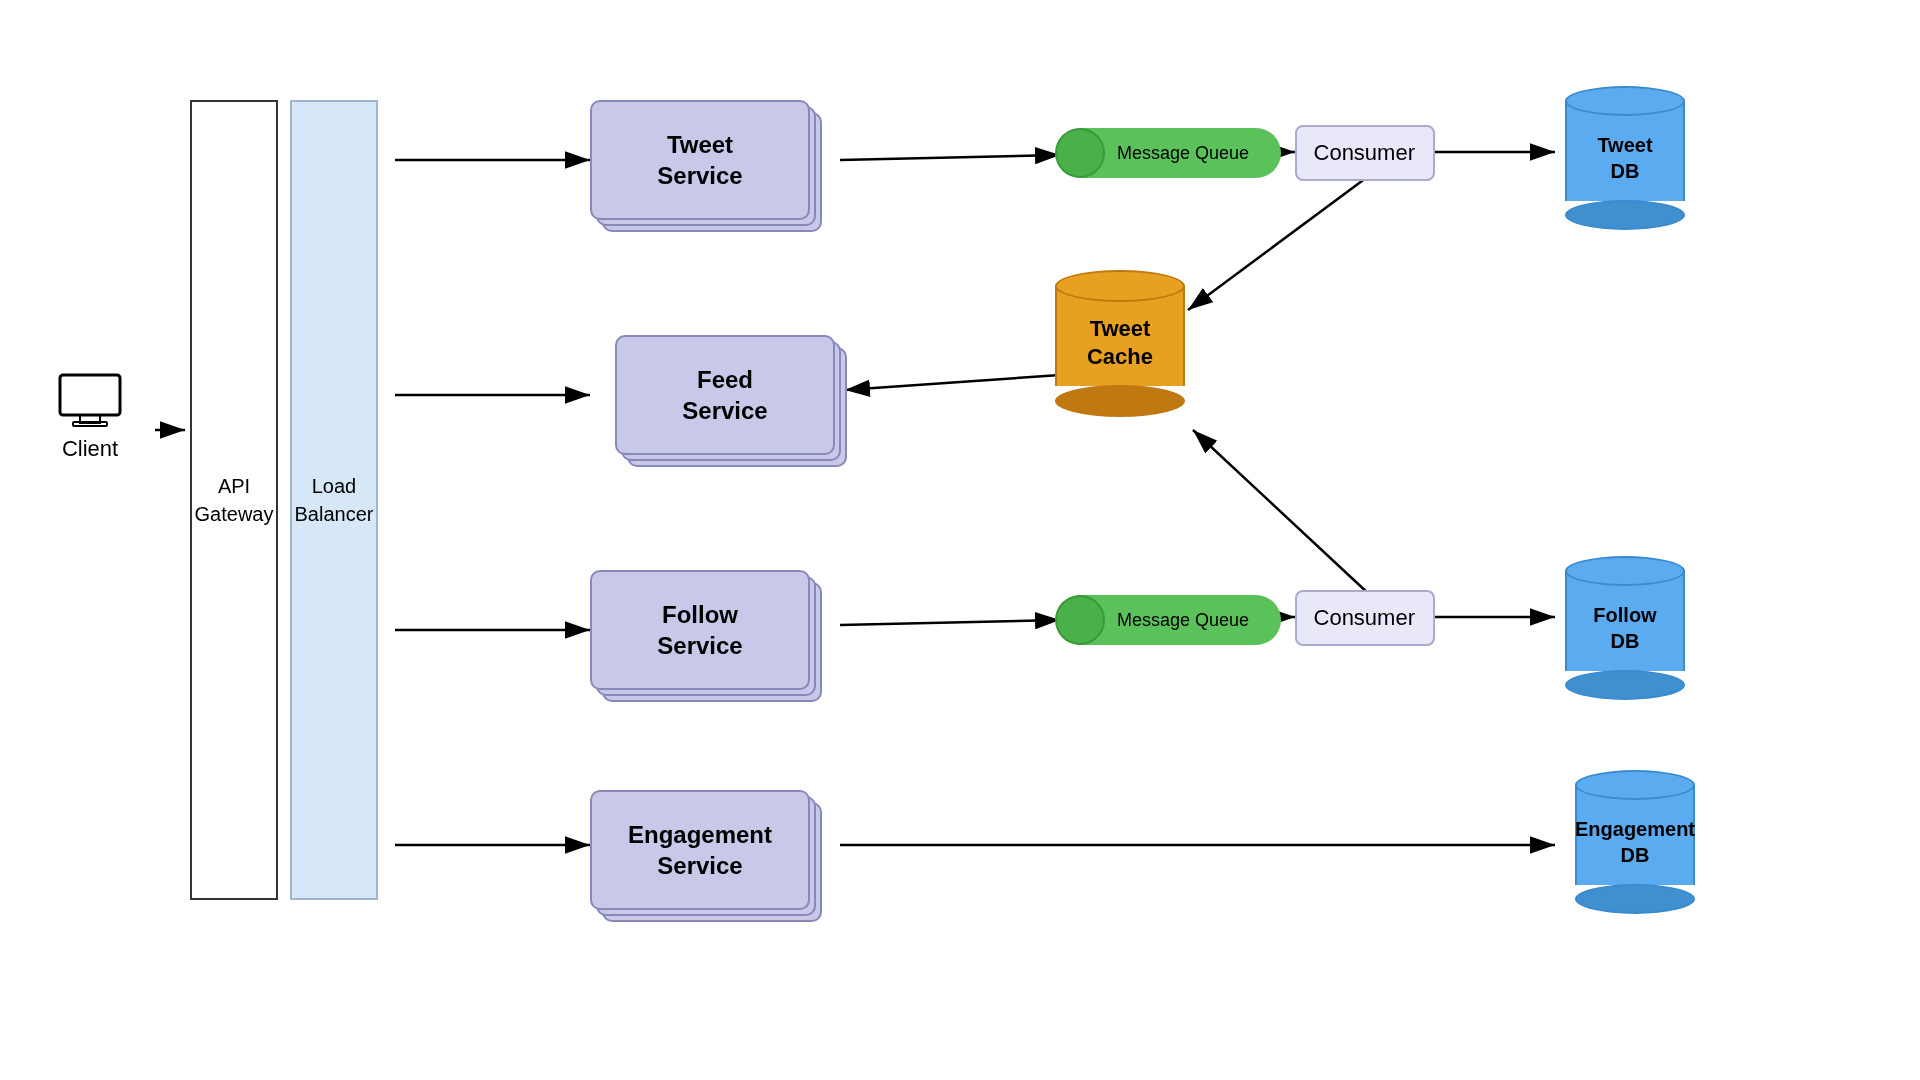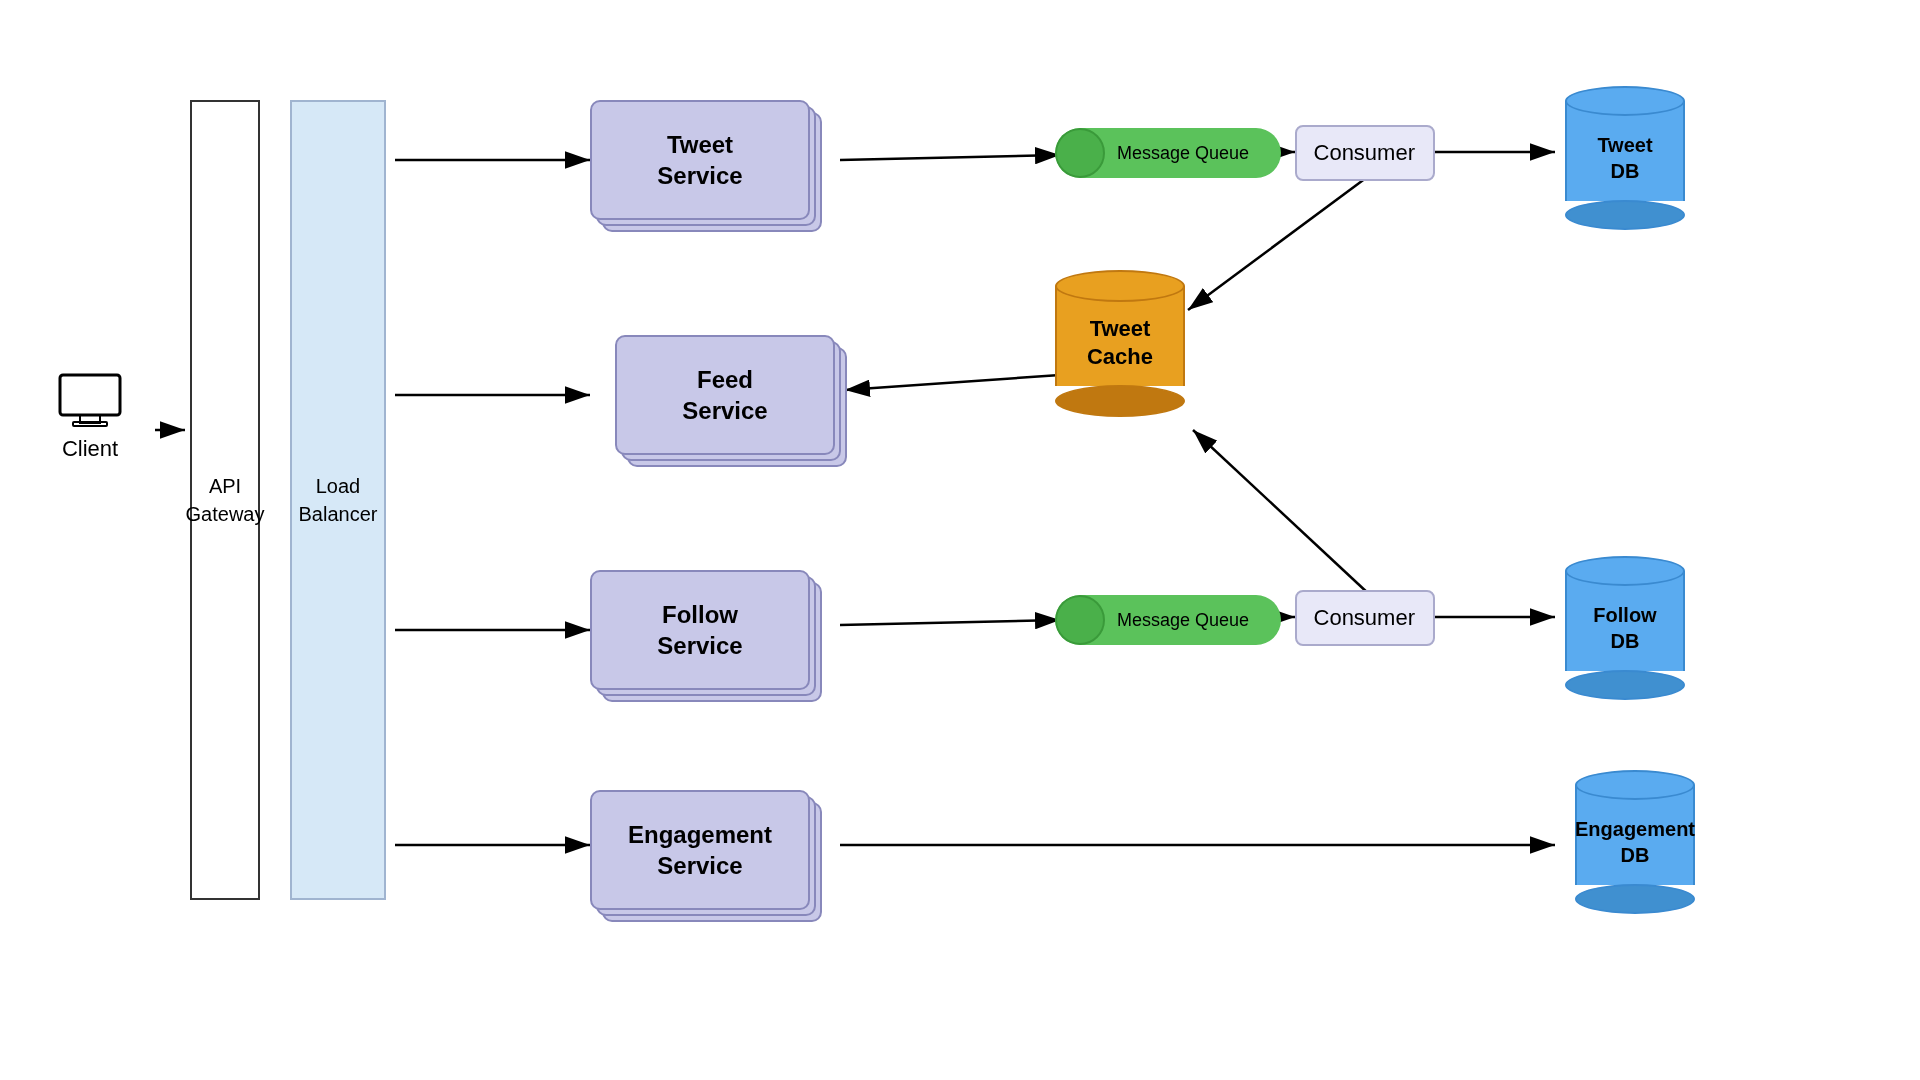--- a/index.html
+++ b/index.html
@@ -36,42 +36,42 @@
       font-size: 22px;
       font-weight: 500;
       color: #000;
     }
 
     
     .api-gateway {
       position: absolute;
       left: 190px;
       top: 100px;
-      width: 70px;
+      width: 88px;
       height: 800px;
       border: 2px solid #333;
       background: #fff;
       display: flex;
       align-items: center;
       justify-content: center;
     }
     .api-gateway-label {
       font-size: 20px;
       font-weight: 500;
       text-align: center;
       line-height: 1.4;
       color: #000;
     }
 
     
     .load-balancer {
       position: absolute;
       left: 290px;
       top: 100px;
-      width: 96px;
+      width: 88px;
       height: 800px;
       border: 2px solid #a0b4d0;
       background: #d6e8f7;
       display: flex;
       align-items: center;
       justify-content: center;
     }
     .load-balancer-label {
       font-size: 20px;
       font-weight: 500;

